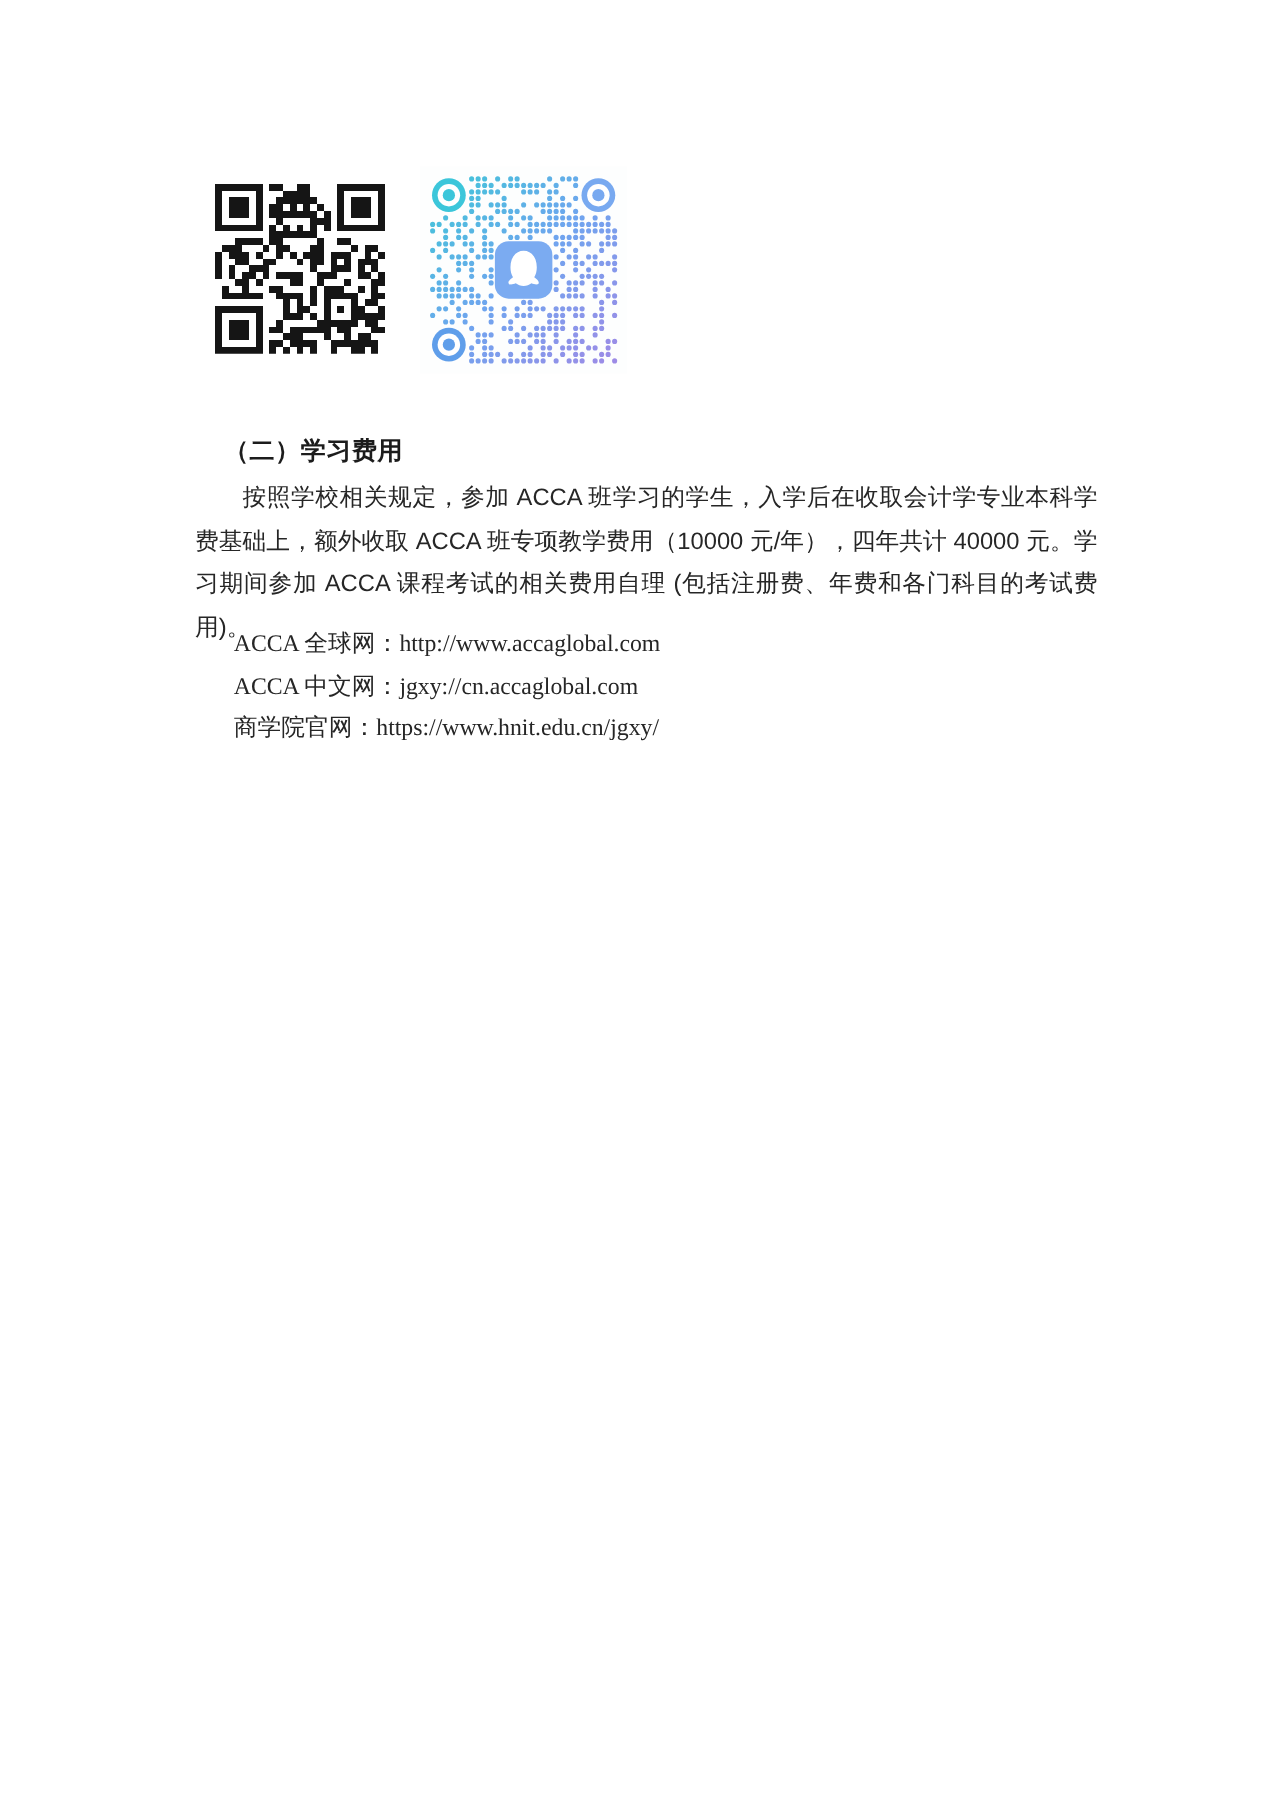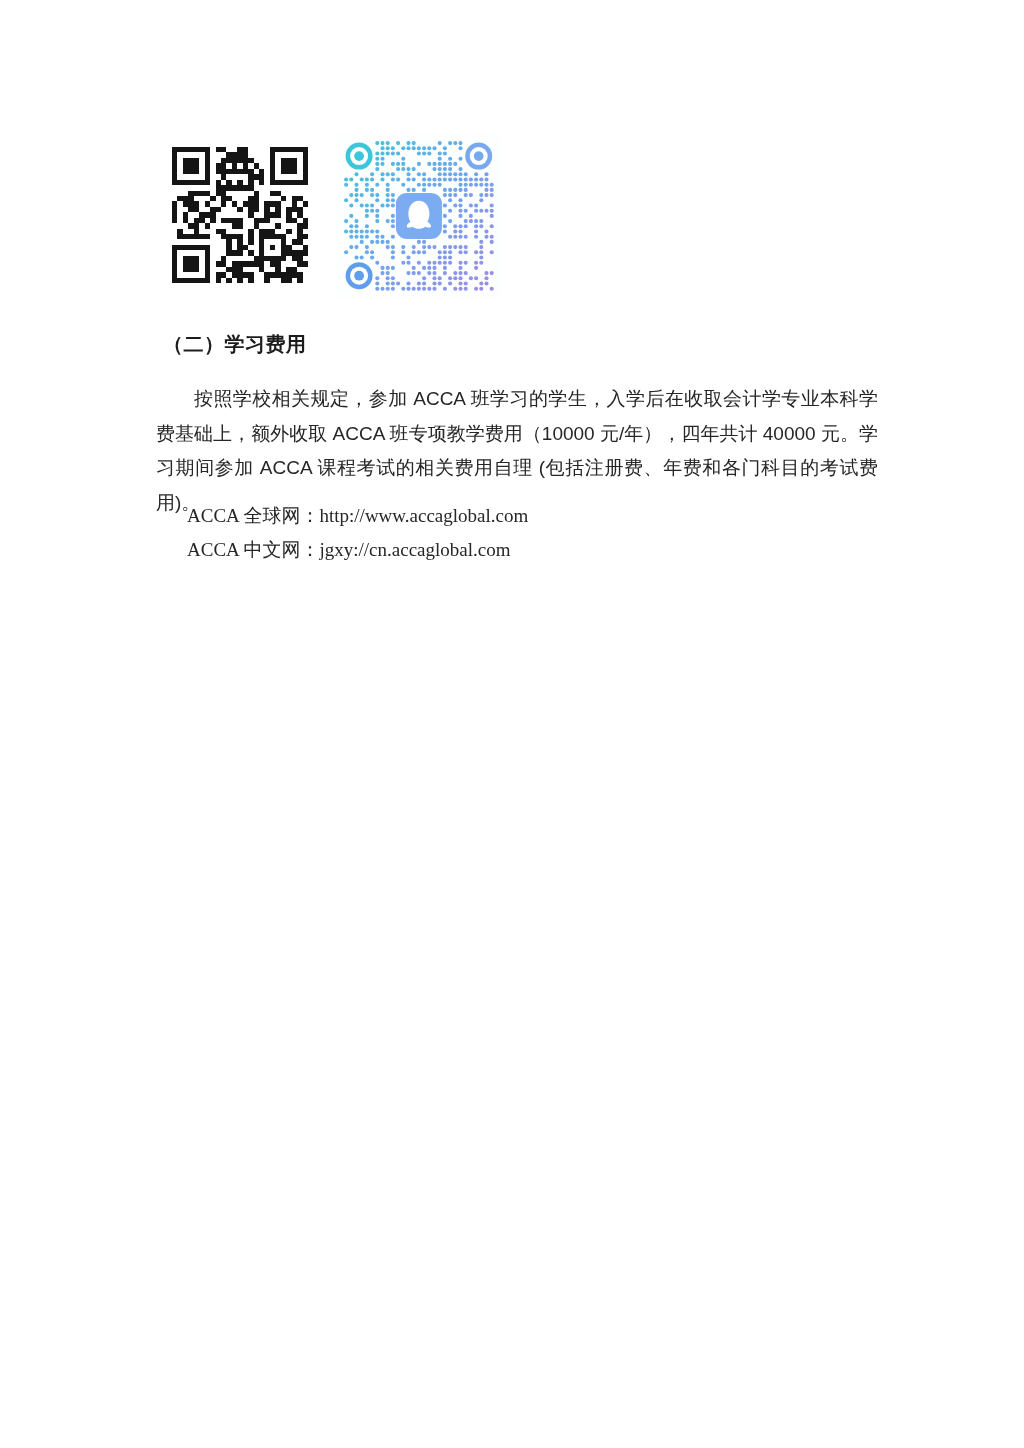--- a/index.html
+++ b/index.html
@@ -8,21 +8,21 @@
     background:#ffffff;
     font-family:"Liberation Sans","DejaVu Sans",sans-serif;
     color:#212121;
     position:relative;
     overflow:hidden;
   }
   .page{position:absolute;inset:0;}
   .qr-standard{position:absolute;left:172px;top:147px;width:136px;height:136px;}
   .qr-qq{position:absolute;left:336px;top:133px;width:166px;height:166px;}
   .section-heading{
-    position:absolute;left:163px;top:331px;margin:0;
+    position:absolute;left:163px;top:331px;margin:16px;
     font-size:20px;font-weight:bold;color:#1c1c1c;
     letter-spacing:0.5px;white-space:nowrap;
   }
   .fees-paragraph{
     position:absolute;left:152px;top:378px;width:722px;margin:4px;
     font-size:19px;line-height:34.5px;color:#262626;
     text-align:justify;text-indent:2em;
   }
   .links-block{
     position:absolute;left:187px;top:499px;
@@ -753,15 +753,18 @@
 
   <p class="fees-paragraph">按照学校相关规定，参加 ACCA 班学习的学生，入学后在收取会计学专业本科学费基础上，额外收取 ACCA 班专项教学费用（10000 元/年），四年共计 40000 元。学习期间参加 ACCA 课程考试的相关费用自理 (包括注册费、年费和各门科目的考试费用)。</p>
 
   <div class="links-block">
     <div class="link-line">
       <span class="link-label">ACCA 全球网：</span><span class="link-url">http://www.accaglobal.com</span>
     </div>
     <div class="link-line">
       <span class="link-label">ACCA 中文网：</span><span class="link-url">jgxy://cn.accaglobal.com</span>
     </div>
+    <div class="link-line">
+      <span class="link-label">商学院官网：</span><span class="link-url">https://www.hnit.edu.cn/jgxy/</span>
+    </div>
   </div>
 
 </div>
 
 </body></html>

